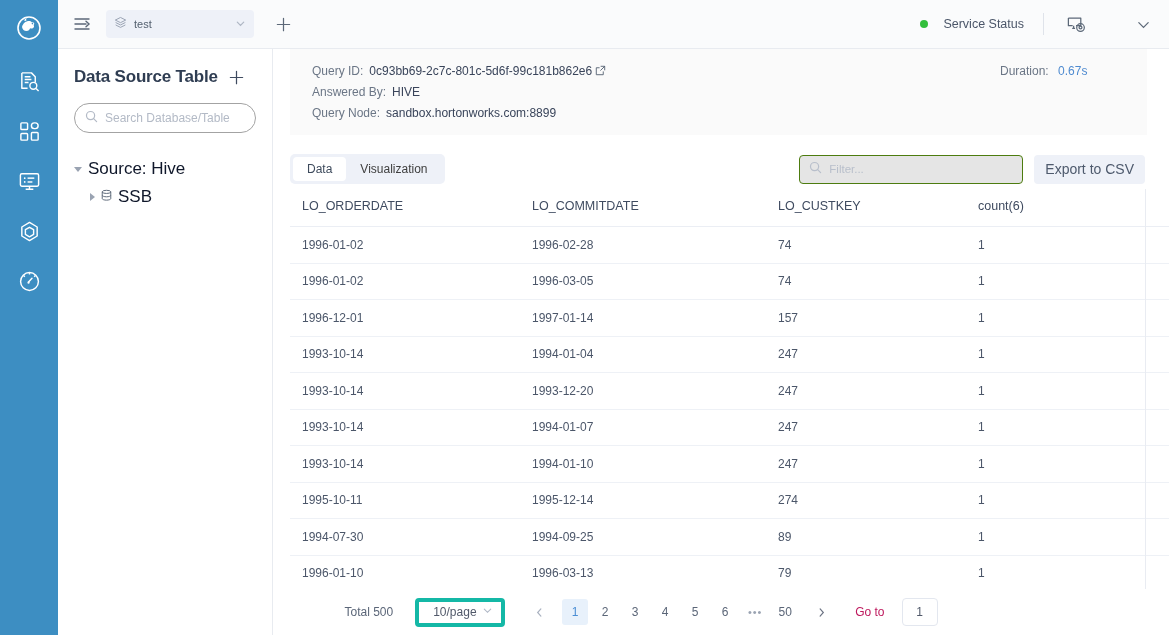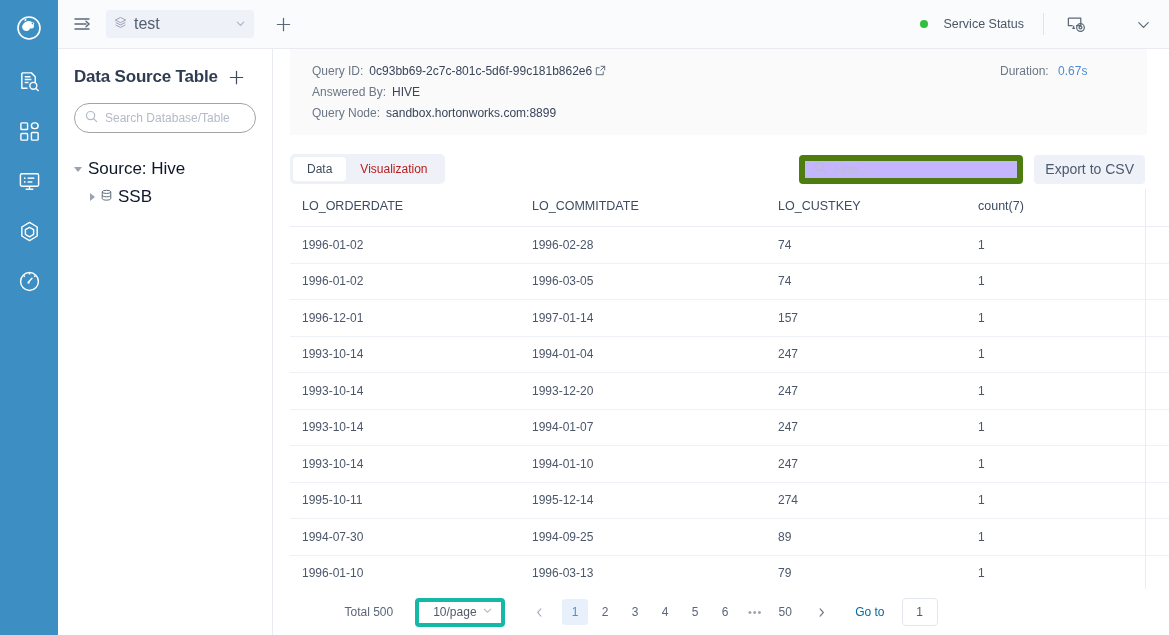--- a/index.html
+++ b/index.html
@@ -39,21 +39,21 @@
     display: flex; align-items: center;
     padding: 0 16px 0 14px;
   }
   .collapse-btn { width: 22px; height: 22px; display:flex; align-items:center; justify-content:center; cursor:pointer; margin-right: 12px;}
   .proj-select {
     height: 28px; width: 148px;
     background: #eef1f8; border-radius: 4px;
     display: flex; align-items: center; padding: 0 8px;
     cursor: pointer; gap: 7px;
   }
-  .proj-select .pname { font-size: 16px; color: #54606f; flex: 1; }
+  .proj-select .pname { font-size: 11px; color: #54606f; flex: 1; }
   .plus-tab { margin-left: 18px; width: 22px; height:22px; display:flex;align-items:center;justify-content:center; cursor:pointer;}
   .topbar-right { margin-left: auto; display: flex; align-items: center; gap: 0; }
   .svc-status { display: flex; align-items: center; gap: 15px; font-size: 12.5px; color: #4b5669; cursor: pointer;}
   .svc-dot { width: 8px; height: 8px; border-radius: 50%; background: #32bf3c; display:inline-block;}
   .vdiv { width: 1px; height: 22px; background: #dfe3ea; margin: 0 19px; }
   .sys-icon { width: 26px; height: 26px; display:flex;align-items:center;justify-content:center; cursor:pointer;}
   .chev-user { margin-left: 44px; cursor:pointer; width:20px;height:20px;display:flex;align-items:center;justify-content:center;}
 
   
   .body-row { flex: 1; display: flex; min-height: 0; }
@@ -95,27 +95,27 @@
   .qlabel { color: #6b7686; }
   .qval { color: #39445a; margin-left: 6px; }
   .qval.blue { color: #4f8bd0; }
   .qdur { position: absolute; left: 727px; }
   .extlink { margin-left: 3px; display:inline-flex; vertical-align: middle; cursor:pointer;}
 
   
   .tabsrow { display: flex; align-items: center; padding: 14px 24px 0 17px; height: 54px;}
   .tabgroup { background: #eef1f8; border-radius: 5px; padding: 3px; display: flex; gap: 0; }
   .tab {
-    font-size: 12px; color: #b91c1c; padding: 5px 14px; border-radius: 4px; cursor: pointer; line-height: 14px;
+    font-size: 12px; color: #404040; padding: 5px 14px; border-radius: 4px; cursor: pointer; line-height: 14px;
   }
   .tab.active { background: #ffffff; color: #3d4a5c; }
   .tabs-right { margin-left: auto; display: flex; align-items: center; gap: 11px; }
   .filterbox {
-    width: 224px; height: 29px; border: 6px solid #4d7c0f; border-radius: 4px;
-    display: flex; align-items: center; gap: 7px; padding: 0 9px; background:#c4b5fd;
+    width: 224px; height: 29px; border: 1px solid #4d7c0f; border-radius: 4px;
+    display: flex; align-items: center; gap: 7px; padding: 0 9px; background:#e5e5e5;
   }
   .filterbox input {
     border: none; outline: none; background: transparent; font-size: 11.5px; color: #4b5669;
     width: 100%; font-family: "Liberation Sans", sans-serif;
   }
   .filterbox input::placeholder { color: #b8bfcb; }
   .csvbtn {
     background: #eef1f8; border: none; border-radius: 4px;
     font-size: 14px; color: #4e5a6d; height: 29px; padding: 0 11px; cursor: pointer;
     font-family: "Liberation Sans", sans-serif;
@@ -151,21 +151,21 @@
     display: flex; align-items: center; justify-content: space-between;
     padding: 0 8px 0 14px; cursor: pointer; margin-right: 13px; font-size: 12px; color: #51596a;
   }
   .parrow { width: 26px; height: 26px; display: flex; align-items: center; justify-content: center; cursor: pointer; color:#9aa3b2;}
   .pnum {
     min-width: 26px; height: 26px; display: flex; align-items: center; justify-content: center;
     font-size: 12px; color: #5b6678; cursor: pointer; border-radius: 3px; margin: 0 2px;
   }
   .pnum.active { background: #e8f1fb; color: #4a8ed4; }
   .pellipsis { min-width: 26px; text-align: center; color: #9aa3b2; letter-spacing: 1px; font-size: 11px; margin:0 2px;}
-  .pgoto { margin-left: 13px; margin-right: 9px; font-size: 12px; color: #0369a1;}
+  .pgoto { margin-left: 13px; margin-right: 9px; font-size: 12px; color: #be185d;}
   .pgotoinput {
     width: 36px; height: 28px; border: 1px solid #e3e7ef; border-radius: 4px;
     text-align: center; font-size: 12px; color: #51596a;
     font-family: "Liberation Sans", sans-serif; outline: none;
   }
 </style>
 </head>
 <body>
 
 <div class="app">
@@ -368,21 +368,21 @@
           </div>
         </div>
 
         <div class="tablewrap">
           <table>
             <thead>
               <tr>
                 <th class="col1">LO_ORDERDATE</th>
                 <th class="col2">LO_COMMITDATE</th>
                 <th class="col3">LO_CUSTKEY</th>
-                <th class="col4">count(7)</th>
+                <th class="col4">count(6)</th>
                 <th class="col5"></th>
               </tr>
             </thead>
             <tbody id="tbody">
                 <tr>
                   <td class="col1">1996-01-02</td>
                   <td class="col2">1996-02-28</td>
                   <td class="col3">74</td>
                   <td class="col4">1</td>
                   <td class="col5"></td>

